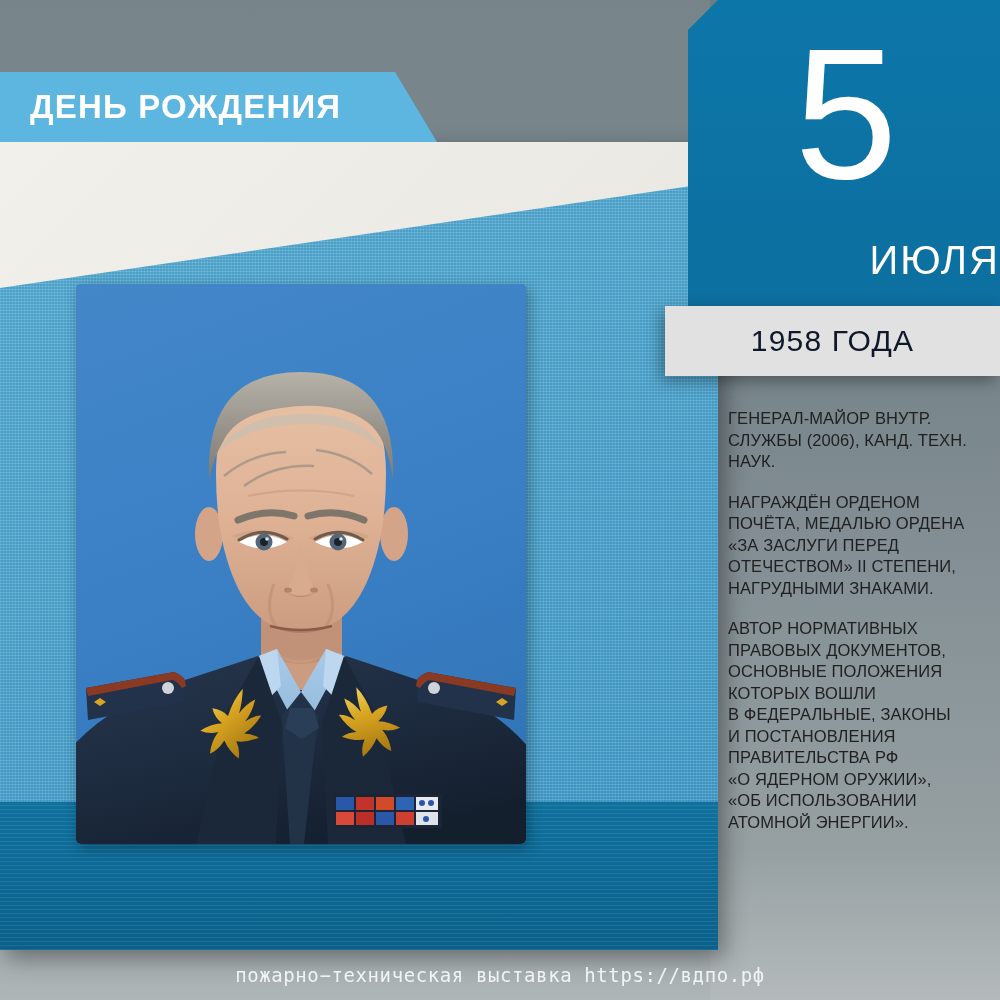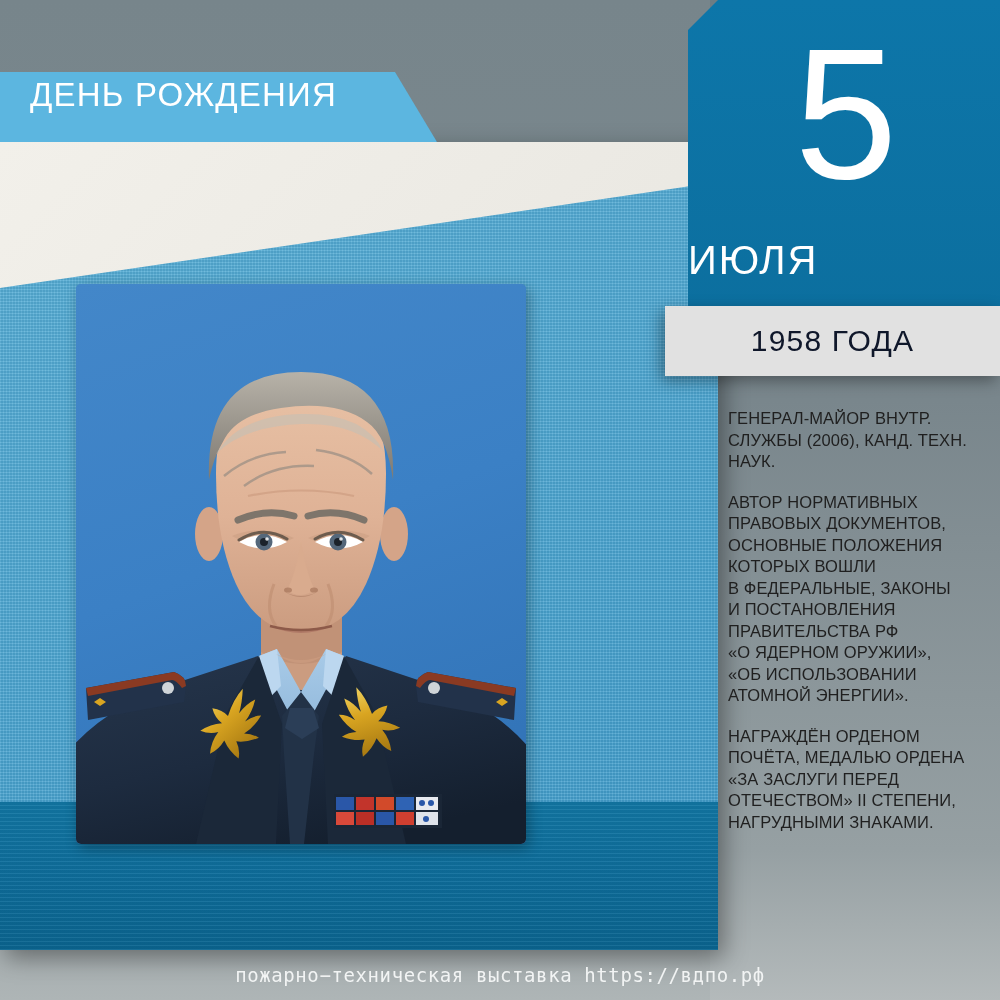--- a/index.html
+++ b/index.html
@@ -65,43 +65,43 @@
 
   
   .ribbon{
     position:absolute;left:0px;top:72px;width:440px;height:70px;
     background:#5cb6e0;
     clip-path:polygon(0 0, 395px 0, 437px 70px, 0 70px);
     box-shadow:0 3px 10px rgba(0,0,0,.25);
     z-index:6;
   }
   .ribbon-text{
-    position:absolute;left:30px;top:60px;width:400px;height:70px;
+    position:absolute;left:30px;top:72px;width:400px;height:70px;
     display:flex;align-items:center;
-    color:#ffffff;font-size:33px;font-weight:400;letter-spacing:1.2px;
+    color:#ffffff;font-size:33px;font-weight:700;letter-spacing:1.2px;
     z-index:7;white-space:nowrap;
   }
 
   
   .datepanel{
     position:absolute;left:688px;top:0px;width:312px;height:312px;
     background:linear-gradient(180deg,#0d76a9 0%,#0c6f9f 100%);
     clip-path:polygon(30px 0, 312px 0, 312px 312px, 0 312px, 0 30px);
     z-index:5;
     box-shadow:-4px 4px 14px rgba(0,0,0,.3);
   }
   .date-day{
     position:absolute;left:688px;top:22px;width:312px;
     text-align:center;color:#ffffff;
     font-size:185px;font-weight:400;line-height:185px;letter-spacing:-4px;
     z-index:7;
   }
   .date-month{
     position:absolute;left:688px;top:238px;width:312px;
-    text-align:left;color:#ffffff;
+    text-align:right;color:#ffffff;
     font-size:40px;font-weight:400;letter-spacing:2px;z-index:7;
   }
   .year-bar{
     position:absolute;left:665px;top:306px;width:335px;height:70px;
     background:#e1e1e1;
     display:flex;align-items:center;justify-content:center;
     box-shadow:-4px 5px 14px rgba(0,0,0,.35);
     z-index:8;
   }
   .year-bar span{color:#0f172a;font-size:30px;font-weight:400;letter-spacing:1.2px;}
@@ -313,34 +313,34 @@
   <div class="date-day">5</div>
   <div class="date-month">ИЮЛЯ</div>
   <div class="year-bar">
     <span>1958 ГОДА</span>
   </div>
 
   <div class="bio">
     <p>ГЕНЕРАЛ-МАЙОР ВНУТР.
 СЛУЖБЫ (2006), КАНД. ТЕХН.
 НАУК.</p>
+    <p>НАГРАЖДЁН ОРДЕНОМ
+ПОЧЁТА, МЕДАЛЬЮ ОРДЕНА
+«ЗА ЗАСЛУГИ ПЕРЕД
+ОТЕЧЕСТВОМ» II СТЕПЕНИ,
+НАГРУДНЫМИ ЗНАКАМИ.</p>
     <p>АВТОР  НОРМАТИВНЫХ
 ПРАВОВЫХ ДОКУМЕНТОВ,
 ОСНОВНЫЕ ПОЛОЖЕНИЯ
 КОТОРЫХ ВОШЛИ
 В ФЕДЕРАЛЬНЫЕ, ЗАКОНЫ
 И ПОСТАНОВЛЕНИЯ
 ПРАВИТЕЛЬСТВА РФ
 «О ЯДЕРНОМ ОРУЖИИ»,
 «ОБ ИСПОЛЬЗОВАНИИ
 АТОМНОЙ ЭНЕРГИИ».</p>
-    <p>НАГРАЖДЁН ОРДЕНОМ
-ПОЧЁТА, МЕДАЛЬЮ ОРДЕНА
-«ЗА ЗАСЛУГИ ПЕРЕД
-ОТЕЧЕСТВОМ» II СТЕПЕНИ,
-НАГРУДНЫМИ ЗНАКАМИ.</p>
   </div>
 
   <div class="footer">
     <span>пожарно−техническая  выставка  https://вдпо.рф</span>
   </div>
 
 </div>
 
 </body></html>

